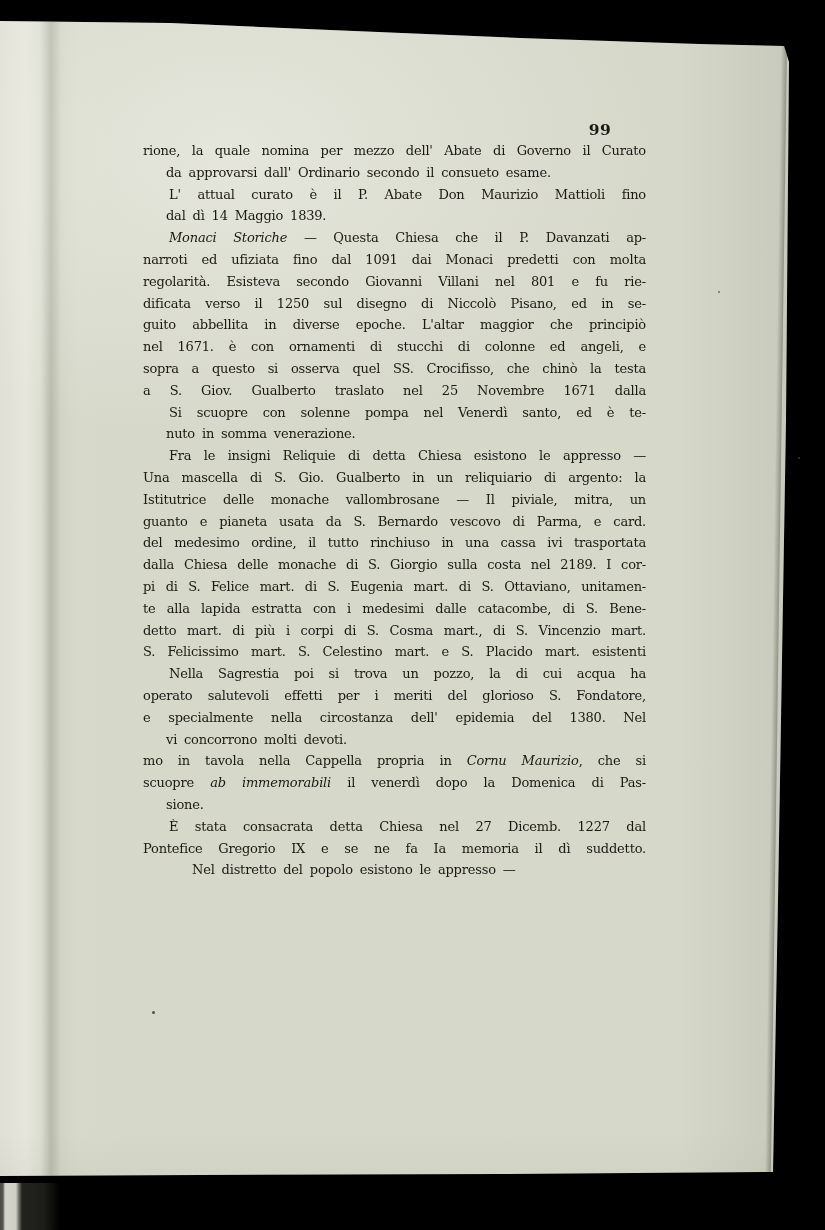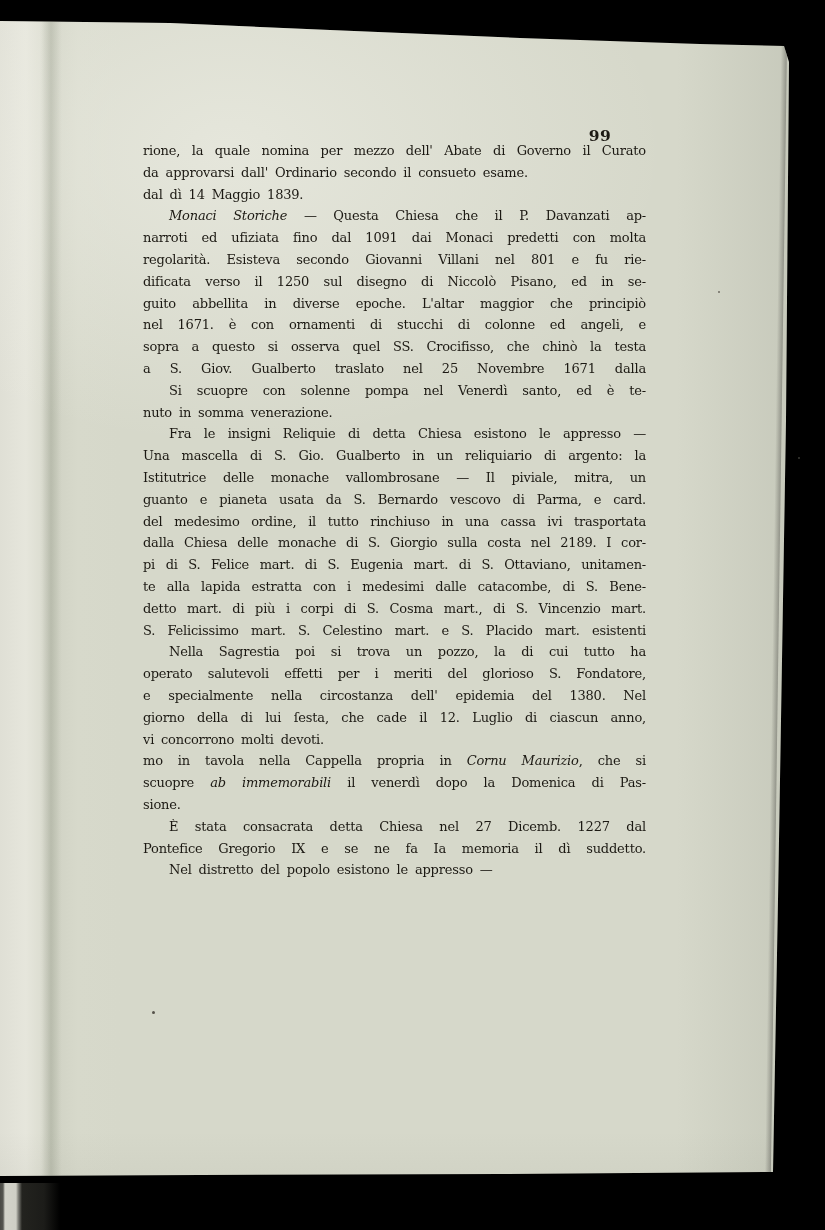--- a/index.html
+++ b/index.html
@@ -26,32 +26,32 @@
     background:linear-gradient(90deg,rgba(255,255,255,0) 0%,rgba(120,124,108,0.18) 50%,rgba(255,255,255,0) 100%);
     pointer-events:none;
   }
   
   .right-edge{
     position:absolute;left:781px;top:45px;width:6px;height:1130px;
     background:linear-gradient(90deg,rgba(0,0,0,0),rgba(80,80,74,0.45));
     transform:rotate(0.82deg);transform-origin:top left;
   }
   .page-number{
-    position:absolute;left:560px;top:126px;width:80px;
+    position:absolute;left:560px;top:120px;width:80px;
     text-align:center;font-weight:700;font-size:15.5px;color:var(--ink,#1c1913);
     letter-spacing:0.5px;
   }
   .body-text{
     position:absolute;left:143px;top:140px;width:503px;
     font-size:13px;font-weight:400;color:var(--ink,#1c1913);
     line-height:21.8px;letter-spacing:-0.2px;
   }
   .line{height:21.8px;white-space:normal;}
   .line.j{text-align:justify;text-align-last:justify;}
-  .line.l{text-align:left;word-spacing:3px;}
+  .line.l{text-align:left;word-spacing:3px;margin-left:23px;}
   .line.ind{text-indent:26px;}
   .line i{font-style:italic;}
   .speck{position:absolute;border-radius:50%;pointer-events:none;}
   .speck.s1{left:152px;top:1011px;width:3px;height:3px;background:#55524a;}
   .speck.s2{left:718px;top:291px;width:2px;height:2px;background:#6e6b62;}
   .speck.s3{left:798px;top:457px;width:2px;height:2px;background:#3a3a35;}
   
   .under-page{
     position:absolute;left:0;top:1183px;width:62px;height:47px;
     background:linear-gradient(90deg,#4a4a44 0px,#565650 3px,var(--underpage,#d3d3c9) 5px,#cfcfc5 16px,#8a8a82 18px,#23231f 22px,#1c1c19 44px,#000 60px);
@@ -64,20 +64,21 @@
 
   <div class="page">
     <div class="gutter"></div>
     <div class="right-edge"></div>
 
     <div class="page-number">99</div>
 
     <div class="body-text">
         <div class="line j"><span>rione, la quale nomina per mezzo dell' Abate di Governo il Curato</span></div>
         <div class="line l"><span>da approvarsi dall' Ordinario secondo il consueto esame.</span></div>
+        <div class="line j ind"><span>L' attual curato è il P. Abate Don Maurizio Mattioli fino</span></div>
         <div class="line l"><span>dal dì 14 Maggio 1839.</span></div>
         <div class="line j ind"><i>Monaci Storiche</i><span> — Questa Chiesa che il P. Davanzati ap-</span></div>
         <div class="line j"><span>narroti ed ufiziata fino dal 1091 dai Monaci predetti con molta</span></div>
         <div class="line j"><span>regolarità. Esisteva secondo Giovanni Villani nel 801 e fu rie-</span></div>
         <div class="line j"><span>dificata verso il 1250 sul disegno di Niccolò Pisano, ed in se-</span></div>
         <div class="line j"><span>guito abbellita in diverse epoche. L'altar maggior che principiò</span></div>
         <div class="line j"><span>nel 1671. è con ornamenti di stucchi di colonne ed angeli, e</span></div>
         <div class="line j"><span>sopra a questo si osserva quel SS. Crocifisso, che chinò la testa</span></div>
         <div class="line j"><span>a S. Giov. Gualberto traslato nel 25 Novembre 1671 dalla</span></div>
         <div class="line j ind"><span>Si scuopre con solenne pompa nel Venerdì santo, ed è te-</span></div>
@@ -85,24 +86,23 @@
         <div class="line j ind"><span>Fra le insigni Reliquie di detta Chiesa esistono le appresso —</span></div>
         <div class="line j"><span>Una mascella di S. Gio. Gualberto in un reliquiario di argento: la</span></div>
         <div class="line j"><span>Istitutrice delle monache vallombrosane — Il piviale, mitra, un</span></div>
         <div class="line j"><span>guanto e pianeta usata da S. Bernardo vescovo di Parma, e card.</span></div>
         <div class="line j"><span>del medesimo ordine, il tutto rinchiuso in una cassa ivi trasportata</span></div>
         <div class="line j"><span>dalla Chiesa delle monache di S. Giorgio sulla costa nel 2189. I cor-</span></div>
         <div class="line j"><span>pi di S. Felice mart. di S. Eugenia mart. di S. Ottaviano, unitamen-</span></div>
         <div class="line j"><span>te alla lapida estratta con i medesimi dalle catacombe, di S. Bene-</span></div>
         <div class="line j"><span>detto mart. di più i corpi di S. Cosma mart., di S. Vincenzio mart.</span></div>
         <div class="line j"><span>S. Felicissimo mart. S. Celestino mart. e S. Placido mart. esistenti</span></div>
-        <div class="line j ind"><span>Nella Sagrestia poi si trova un pozzo, la di cui tutto ha</span></div>
+        <div class="line j ind"><span>Nella Sagrestia poi si trova un pozzo, la di cui acqua ha</span></div>
         <div class="line j"><span>operato salutevoli effetti per i meriti del glorioso S. Fondatore,</span></div>
         <div class="line j"><span>e specialmente nella circostanza dell' epidemia del 1380. Nel</span></div>
-        <div class="line j"><span>giorno della di lui ſesta, che cade il 12. Luglio di ciascun anno,</span></div>
         <div class="line l"><span>vi concorrono molti devoti.</span></div>
         <div class="line j"><span>mo in tavola nella Cappella propria in </span><i>Cornu Maurizio</i><span>, che si</span></div>
         <div class="line j"><span>scuopre </span><i>ab immemorabili</i><span> il venerdì dopo la Domenica di Pas-</span></div>
         <div class="line l"><span>sione.</span></div>
         <div class="line j ind"><span>È stata consacrata detta Chiesa nel 27 Dicemb. 1227 dal</span></div>
         <div class="line j"><span>Pontefice Gregorio IX e se ne fa Ia memoria il dì suddetto.</span></div>
         <div class="line l ind"><span>Nel distretto del popolo esistono le appresso —</span></div>
       </div>
 
     <div class="speck s1"></div>

